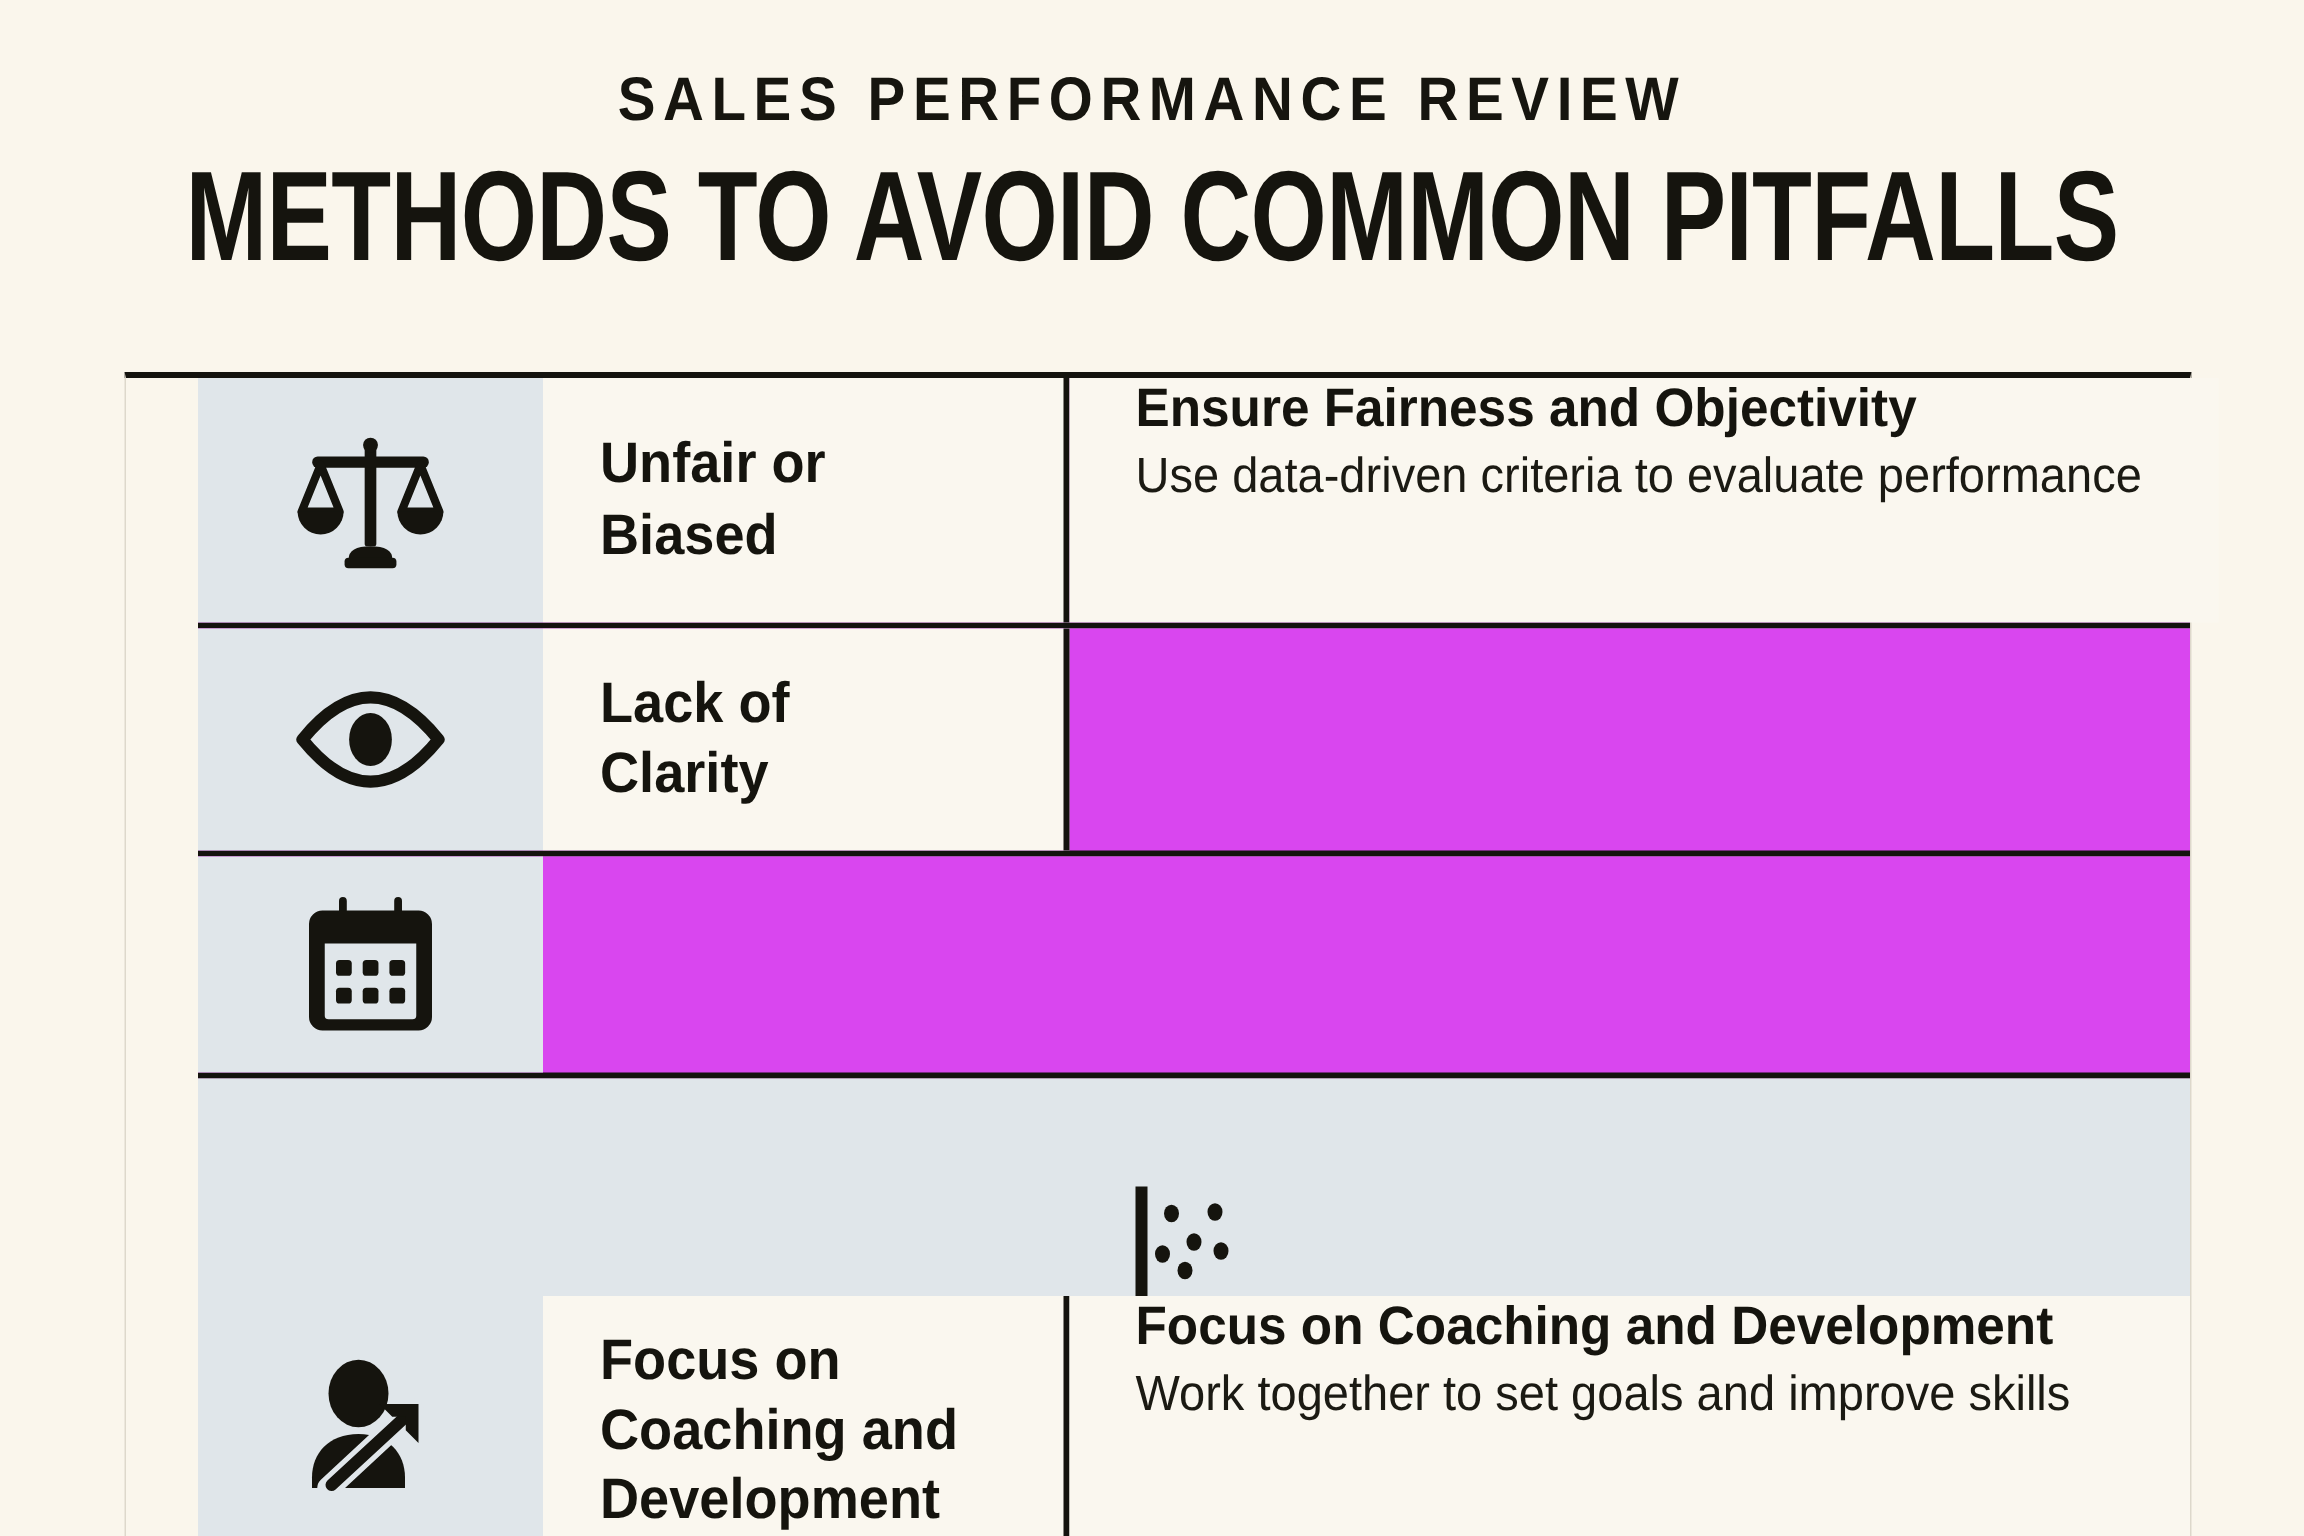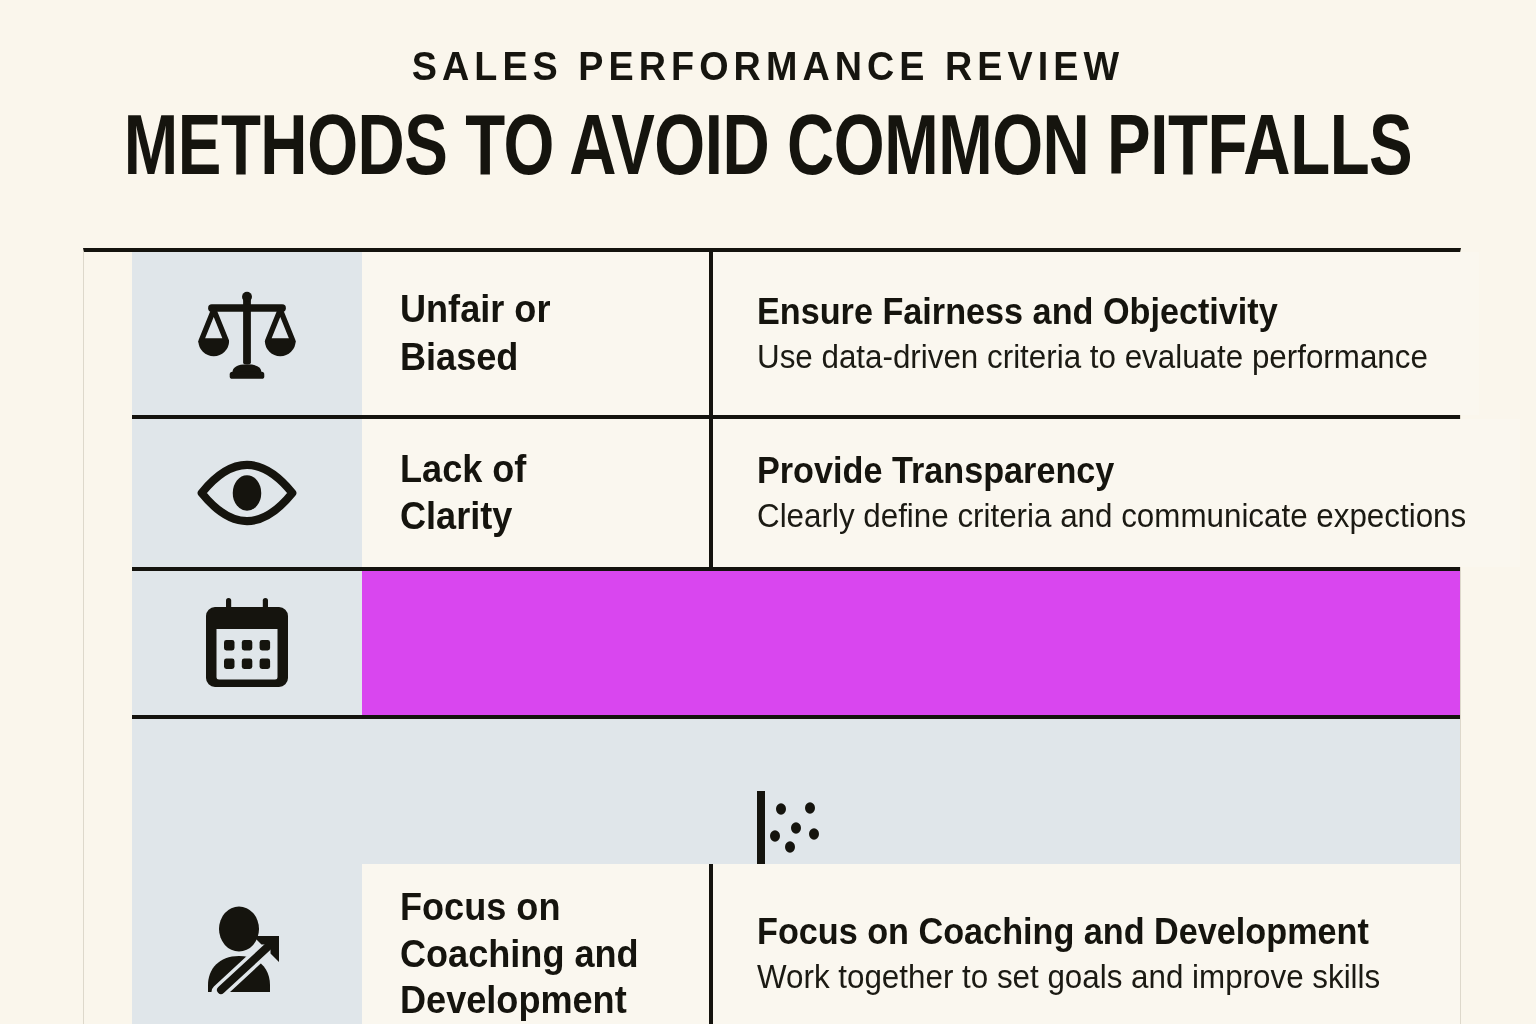--- a/index.html
+++ b/index.html
@@ -110,21 +110,20 @@
     color: #15140e;
     transform: scaleX(0.95);
     transform-origin: left center;
   }
 
   
   .cell-method {
     flex: 1 1 auto;
     display: flex;
     flex-direction: column;
-    justify-content: center;
     padding-left: 44px;
     padding-right: 16px;
     box-sizing: border-box;
     background: #faf7ef;
   }
   .method-title {
     font-family: "Liberation Sans Narrow", "Liberation Sans", sans-serif;
     font-weight: 700;
     font-size: 36px;
     line-height: 1.12;
@@ -214,24 +213,20 @@
             <ellipse cx="50" cy="50" rx="13.2" ry="16.4" fill="#15140e"></ellipse>
           </svg>
         </span>
       </div>
       <div class="cell-pitfall">
         <div class="pitfall-text">
           <div>Lack of</div>
           <div>Clarity</div>
         </div>
       </div>
-      <div class="cell-method">
-        <div class="method-title">Provide Transparency</div>
-        <div class="method-desc">Clearly define criteria and communicate expections</div>
-      </div>
     </div>
 
     <div class="row row-2">
       <div class="cell-icon">
         <span>
           <svg width="100" height="100" viewBox="0 0 100 100" aria-hidden="true">
             <g fill="#15140e">
 
               <rect x="29" y="5" width="5.2" height="19" rx="2.6"></rect>
               <rect x="65.8" y="5" width="5.2" height="19" rx="2.6"></rect>

